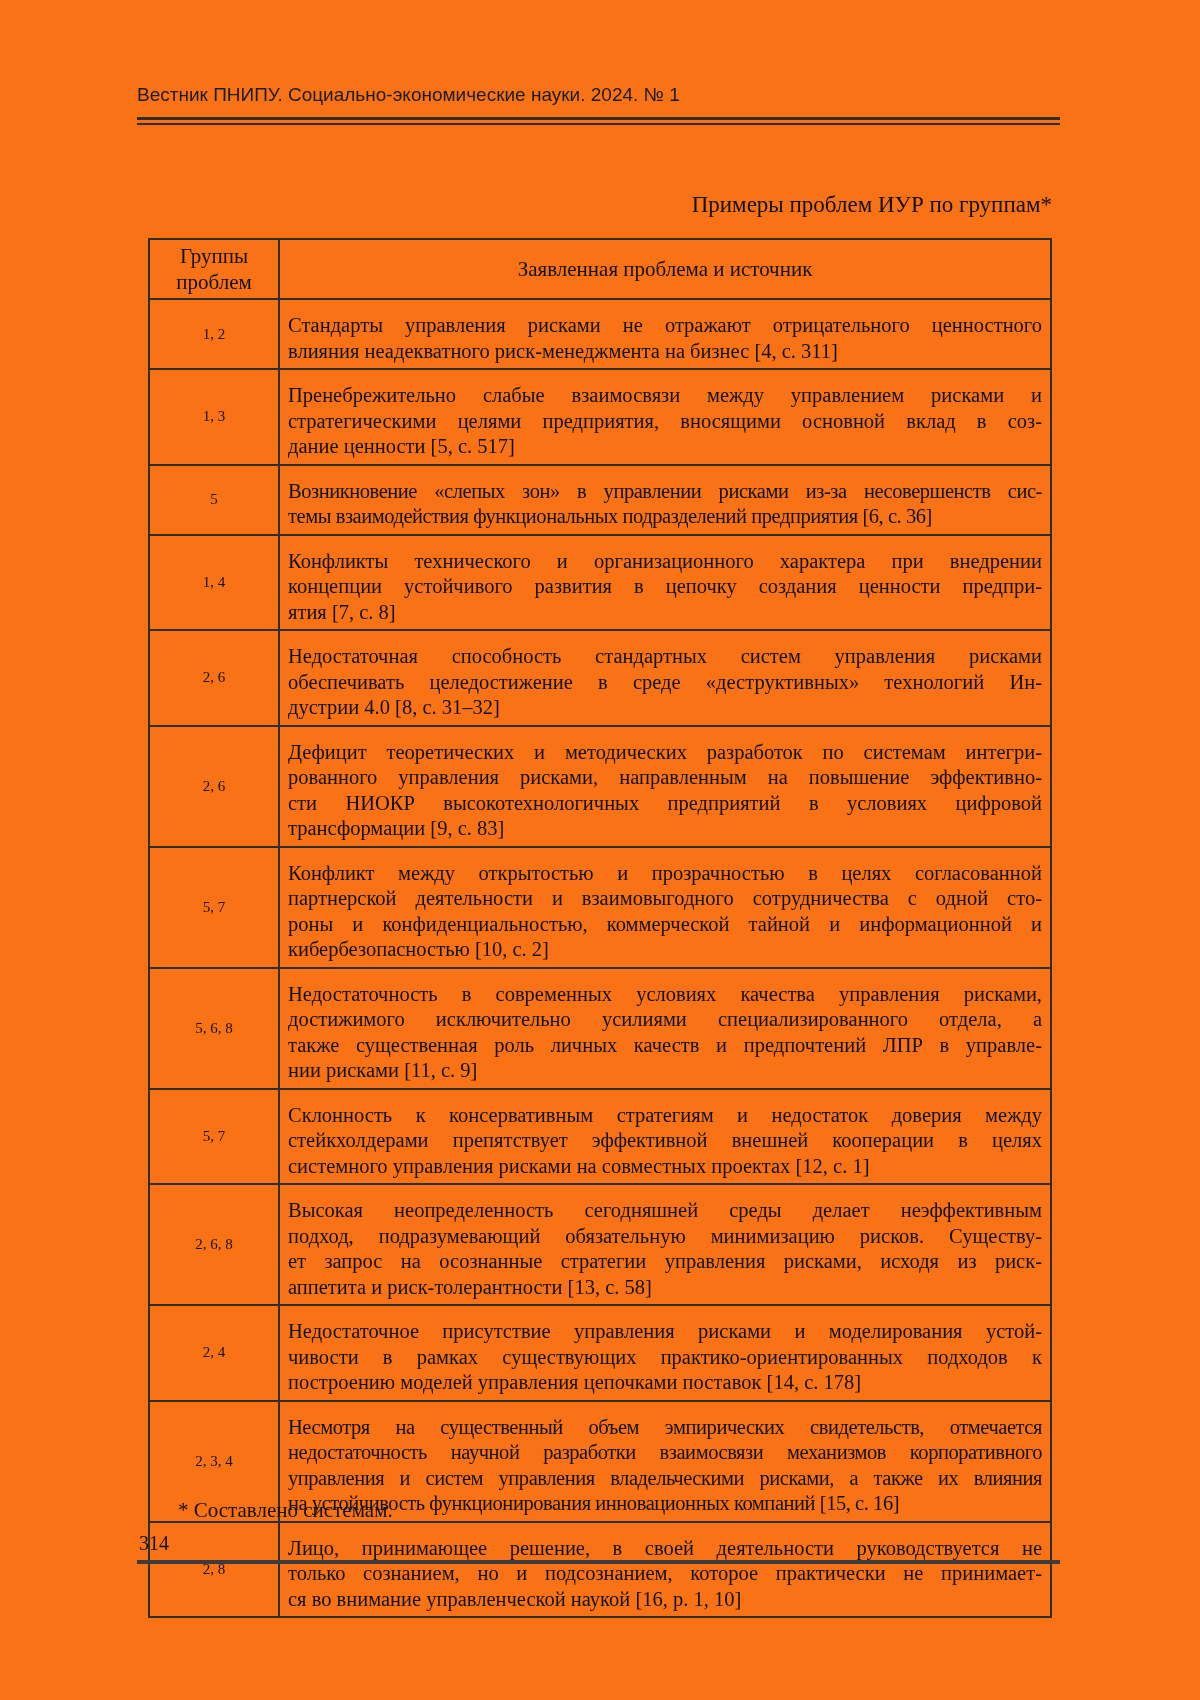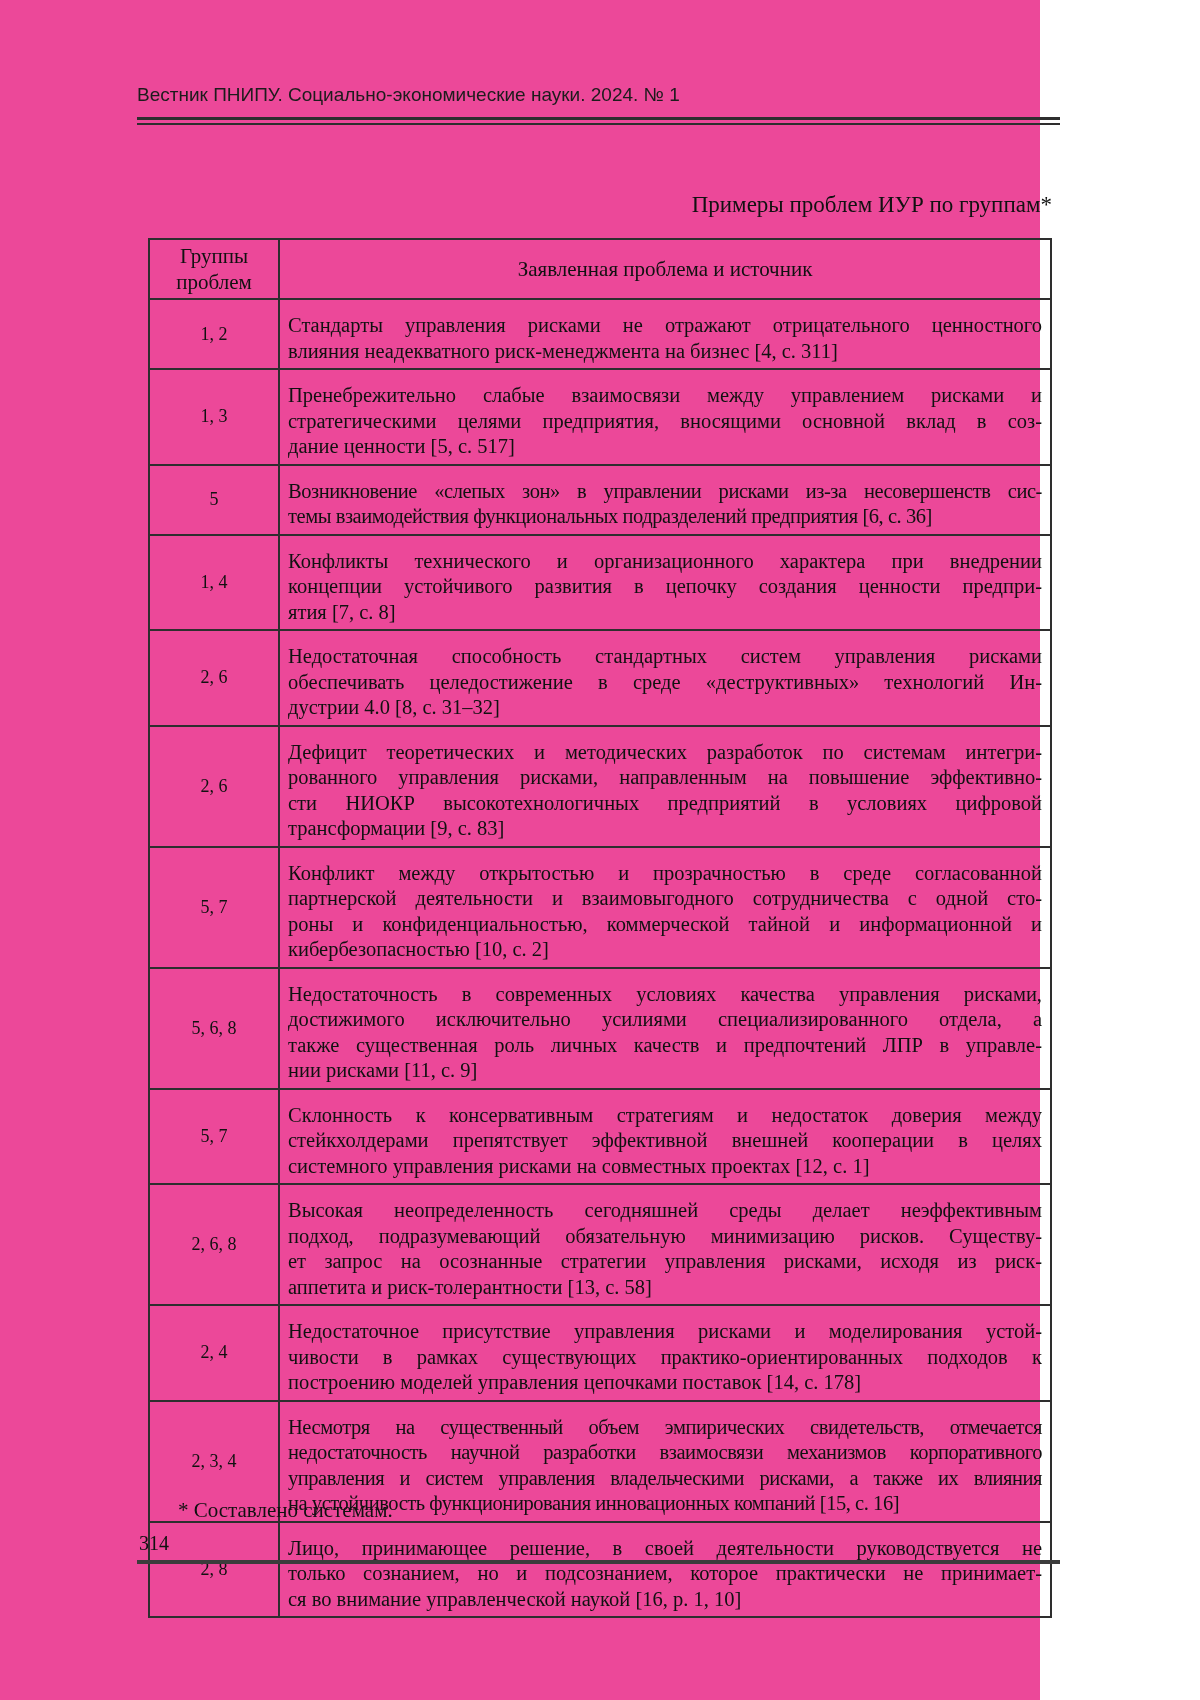--- a/index.html
+++ b/index.html
@@ -1,19 +1,19 @@
 <!DOCTYPE html>
 <html lang="ru"><head>
 <meta charset="utf-8">
 <style>
   html,body{margin:0;padding:0;background:#ffffff;}
   body{width:1200px;height:1700px;overflow:hidden;}
   .page{
-    position:relative;width:1040px;height:1700px;
-    font-family:"Liberation Serif",serif;color:#151515;background:#ec4899;
+    position:relative;width:1200px;height:1700px;
+    font-family:"Liberation Serif",serif;color:#151515;background:#f97316;
   }
   .running-head{
     position:absolute;left:137px;top:84px;width:923px;
     font-family:"Liberation Sans",sans-serif;font-size:19px;color:#1c1c1c;
   }
   .head-rule{
     position:absolute;left:137px;top:117px;width:923px;height:3px;
     border-top:3px solid #2e2e2e;border-bottom:2px solid #2e2e2e;
   }
   .table-caption{
@@ -31,21 +31,21 @@
   .problems-table th,.problems-table td{
     border:2px solid #2e2e2e;
   }
   .problems-table th{
     font-weight:normal;font-size:21px;line-height:26px;
     text-align:center;vertical-align:middle;padding:3px 6px;color:#111;
   }
   th.col-groups{width:116px;border-radius:10px;}
   td.groups-cell{
     text-align:center;vertical-align:middle;
-    font-size:18px;color:#111;padding:2px 16px;
+    font-size:15px;color:#111;padding:2px 16px;
   }
   td.problem-cell{
     vertical-align:top;padding:13px 8px 4px 8px;
     font-size:20.5px;line-height:25.5px;color:#111;
   }
   .prob-line{text-align:justify;text-align-last:justify;}
   .prob-line:last-child{text-align-last:left;}
   td.problem-cell.condensed .prob-line{letter-spacing:-0.45px;}
   .footnote{
     position:absolute;left:178px;top:1498px;
@@ -126,21 +126,21 @@
           <td class="problem-cell">
             <div class="prob-line">Дефицит теоретических и методических разработок по системам интегри-</div>
             <div class="prob-line">рованного управления рисками, направленным на повышение эффективно-</div>
             <div class="prob-line">сти НИОКР высокотехнологичных предприятий в условиях цифровой</div>
             <div class="prob-line">трансформации [9, с. 83]</div>
           </td>
         </tr>
         <tr>
           <td class="groups-cell">5, 7</td>
           <td class="problem-cell">
-            <div class="prob-line">Конфликт между открытостью и прозрачностью в среде согласованной</div>
+            <div class="prob-line">Конфликт между открытостью и прозрачностью в целях согласованной</div>
             <div class="prob-line">партнерской деятельности и взаимовыгодного сотрудничества с одной сто-</div>
             <div class="prob-line">роны и конфиденциальностью, коммерческой тайной и информационной и</div>
             <div class="prob-line">кибербезопасностью [10, с. 2]</div>
           </td>
         </tr>
         <tr>
           <td class="groups-cell">5, 6, 8</td>
           <td class="problem-cell">
             <div class="prob-line">Недостаточность в современных условиях качества управления рисками,</div>
             <div class="prob-line">достижимого исключительно усилиями специализированного отдела, а</div>

